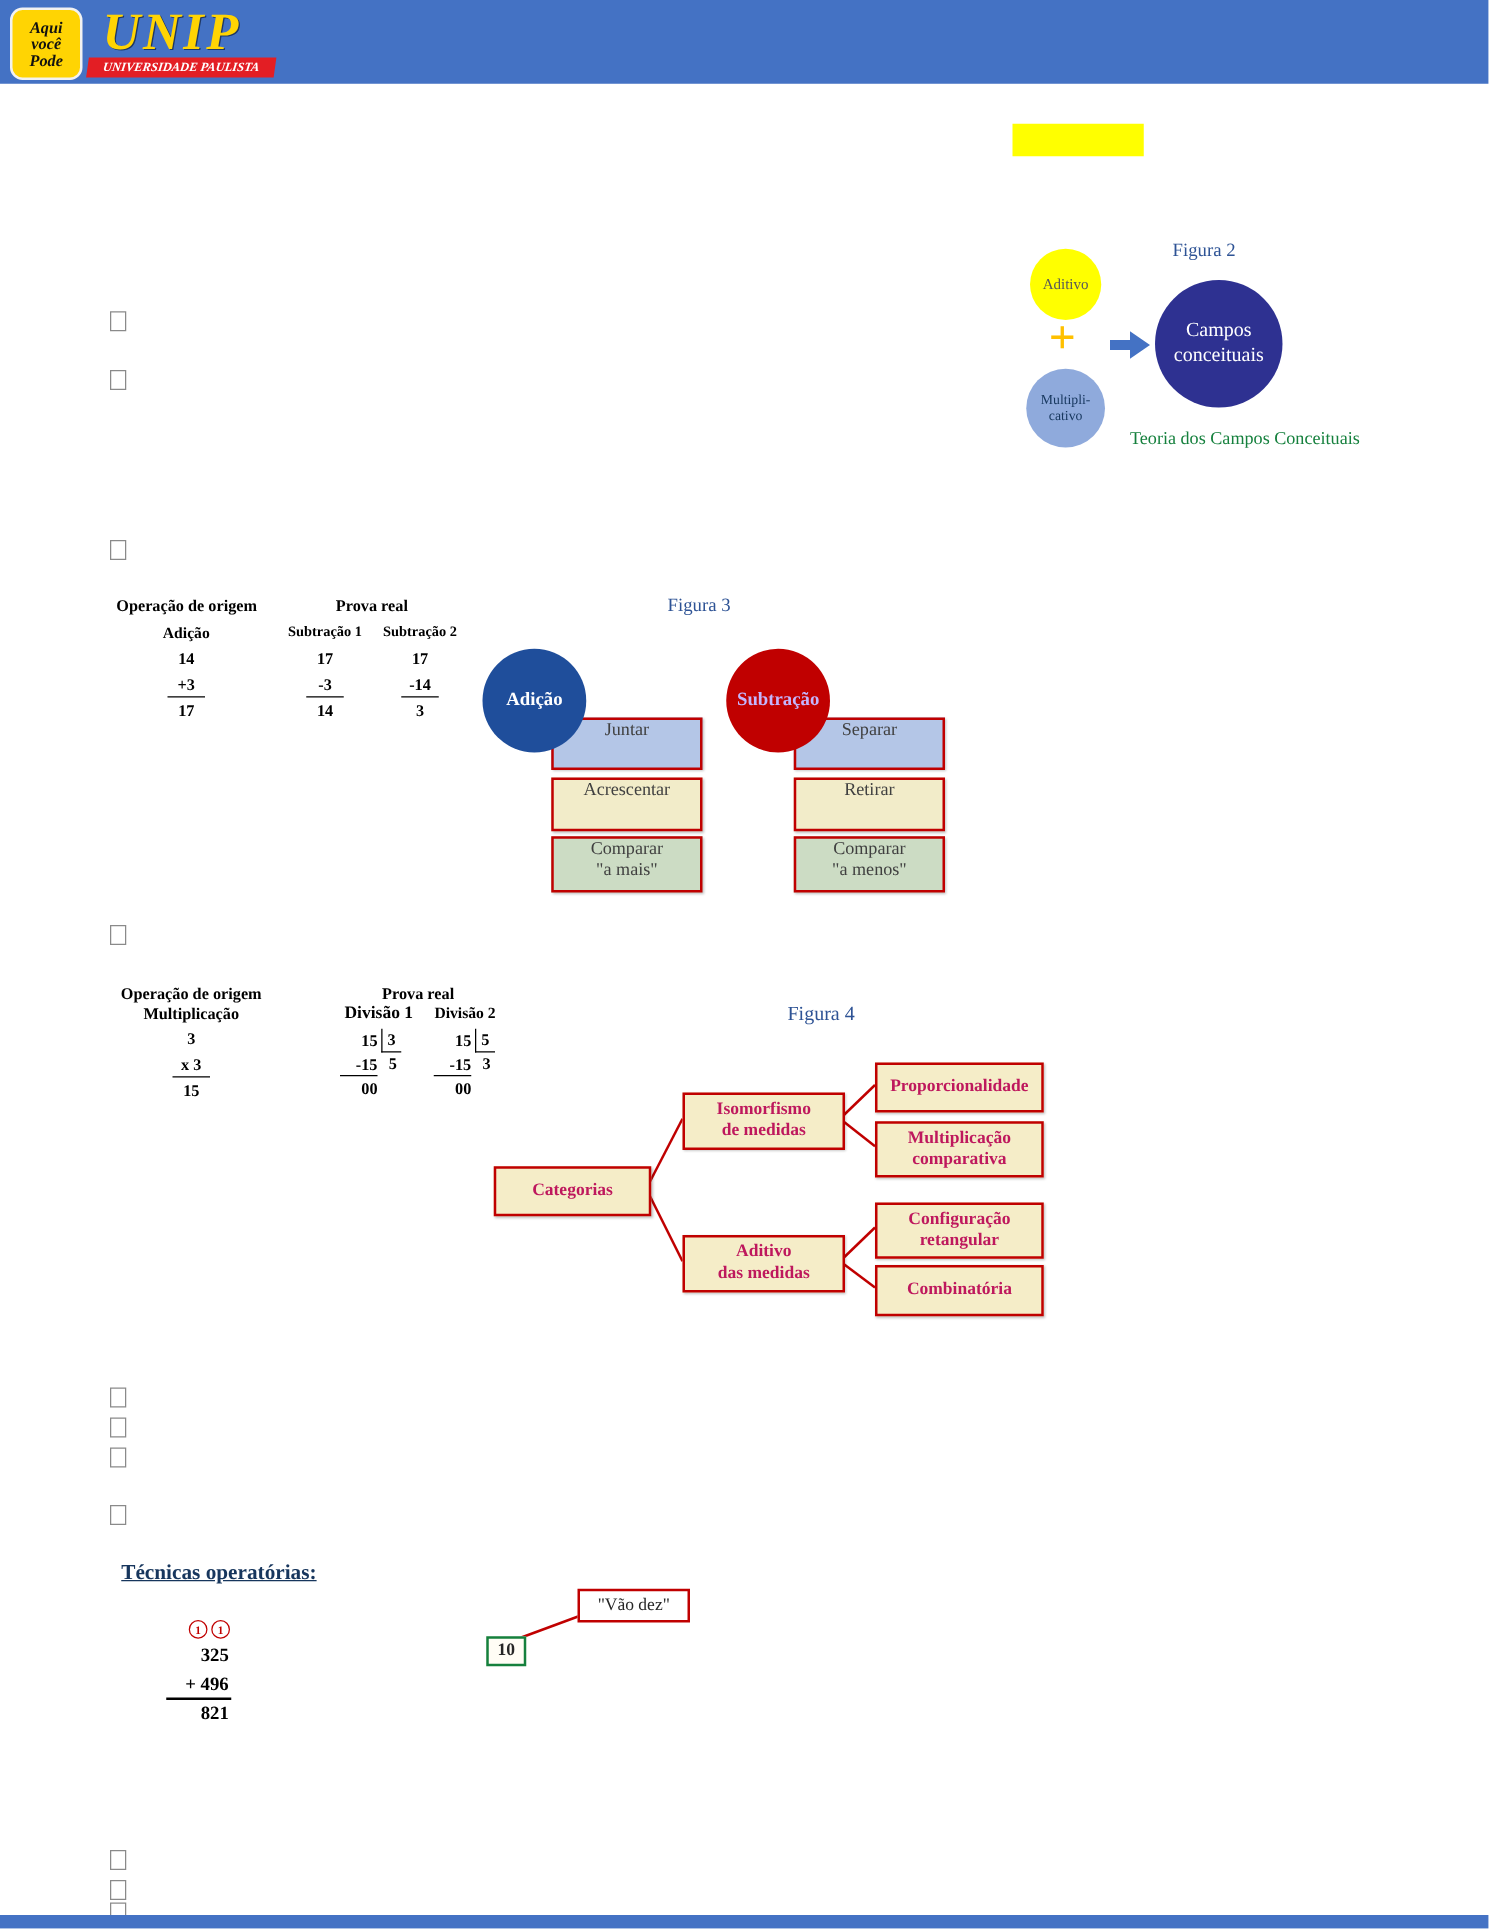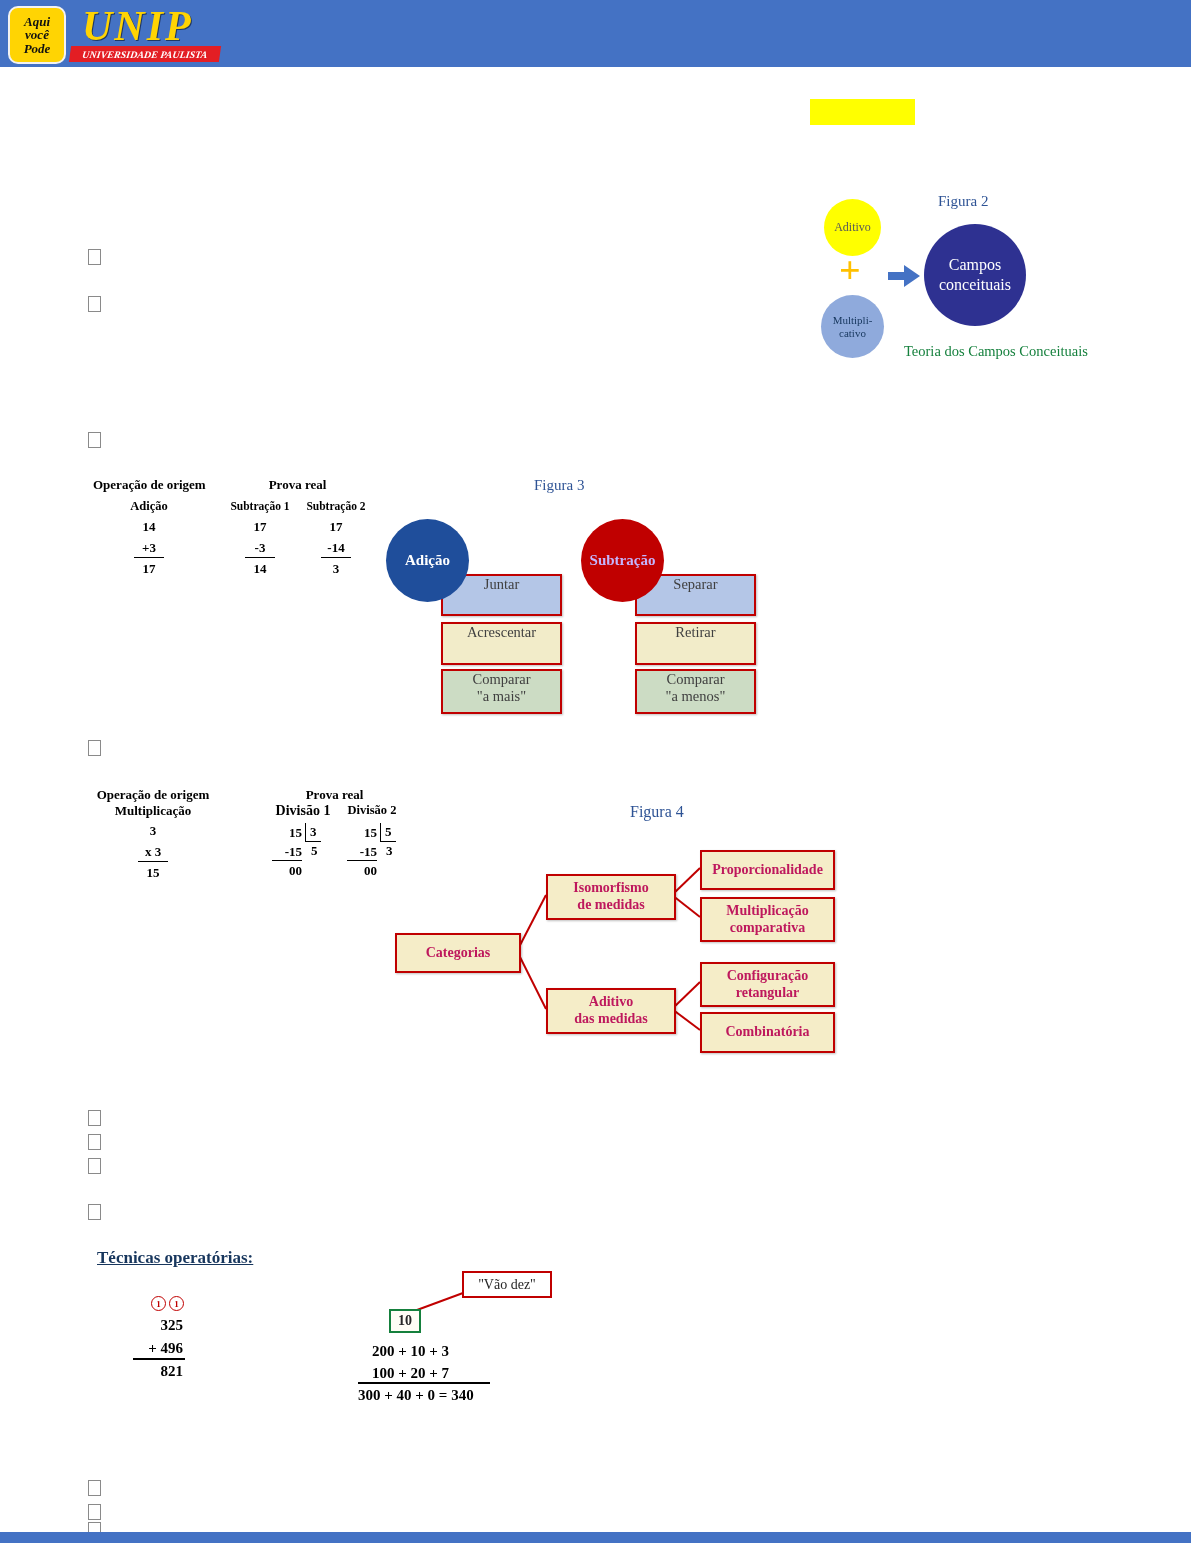--- a/index.html
+++ b/index.html
@@ -290,21 +290,16 @@
   <div class="vao-box">
     <span>"Vão dez"</span>
   </div>
   <svg class="vao-line" width="60" height="24">
     <line x1="53" y1="3" x2="7" y2="20" stroke="#c00000" stroke-width="2"></line>
   </svg>
   <div class="ten-box">
     <span>10</span>
   </div>
 
-  <div class="decomp">
-    <span class="row pad">200 + 10 + 3</span>
-    <span class="row pad mid">100 + 20 + 7</span>
-    <span class="row">300 + 40 + 0 = 340</span>
-  </div>
 
   <div class="bottombar"></div>
 
 </div>
 
 </body></html>

